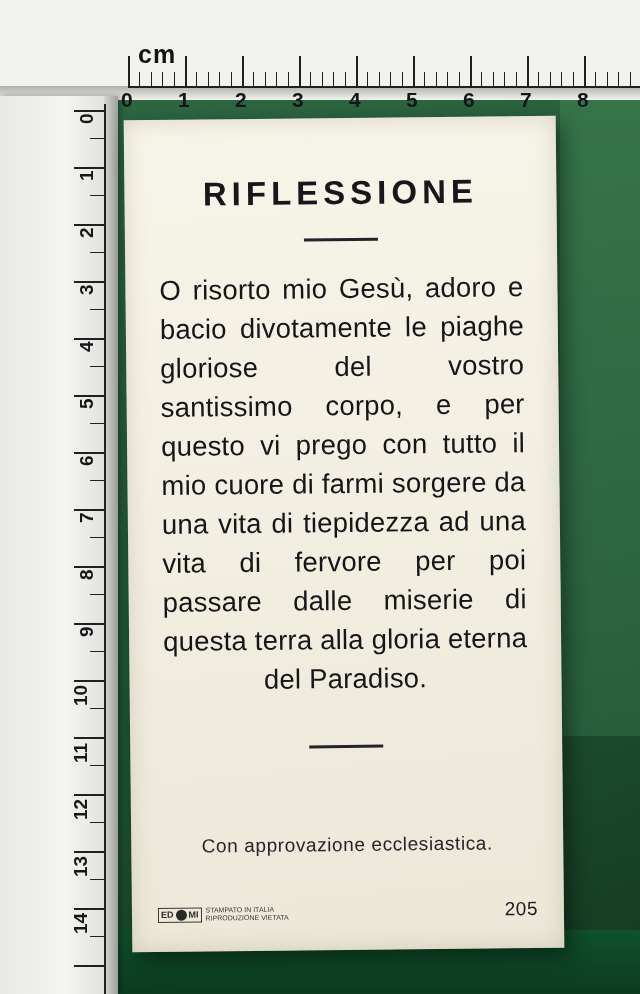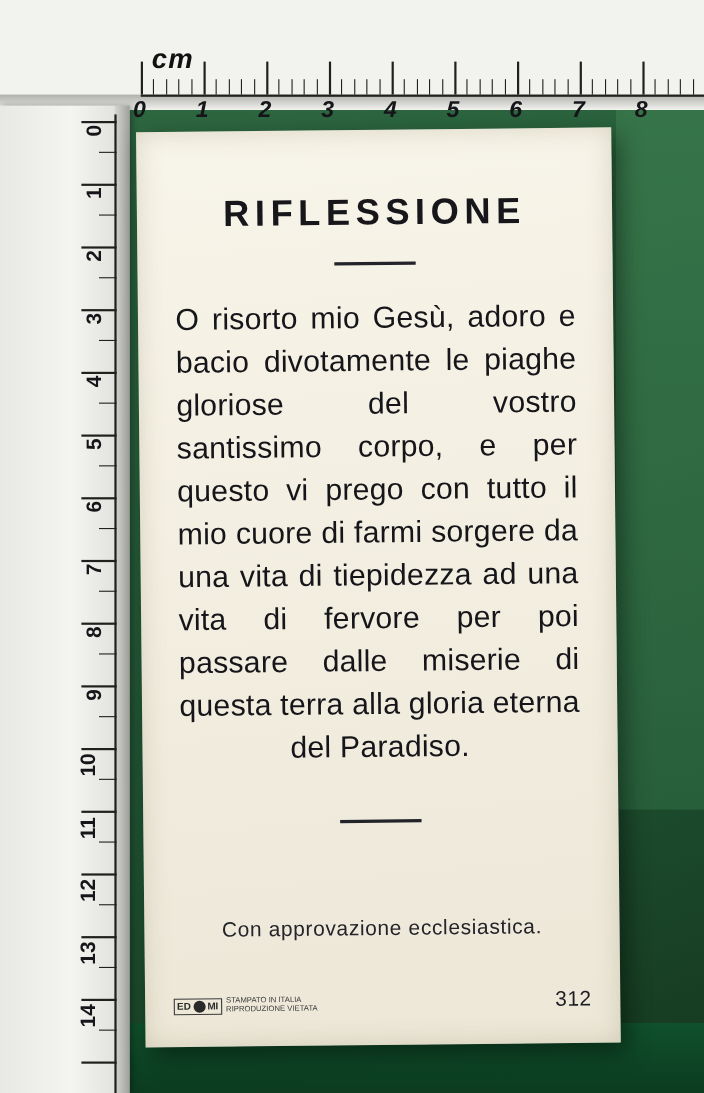--- a/index.html
+++ b/index.html
@@ -62,21 +62,20 @@
     position: absolute;
     left: 104px; top: 96px;
     width: 14px; height: 898px;
     background: linear-gradient(90deg, rgba(0,0,0,.05), rgba(0,0,0,.28));
   }
   .ruler-h {
     position: absolute;
     left: 0; top: 30px;
     width: 640px; height: 62px;
     background: transparent;
-    font-style: italic;
   }
 
   .tick {
     position: absolute;
     background: #20201e;
   }
   .lbl {
     position: absolute;
     color: #16161a;
     font-family: "Liberation Sans", sans-serif;
@@ -346,19 +345,19 @@
         <div class="logo-box">
           <span>ED</span>
           <span class="logo-dot">G</span>
           <span>MI</span>
         </div>
         <div class="printmark">
           <div>STAMPATO IN ITALIA</div>
           <div>RIPRODUZIONE VIETATA</div>
         </div>
       </div>
-      <div class="footer-num">312</div>
+      <div class="footer-num">205</div>
     </div>
 
     <div class="card-edge"></div>
   </div>
 
 </div>
 
 </body></html>

